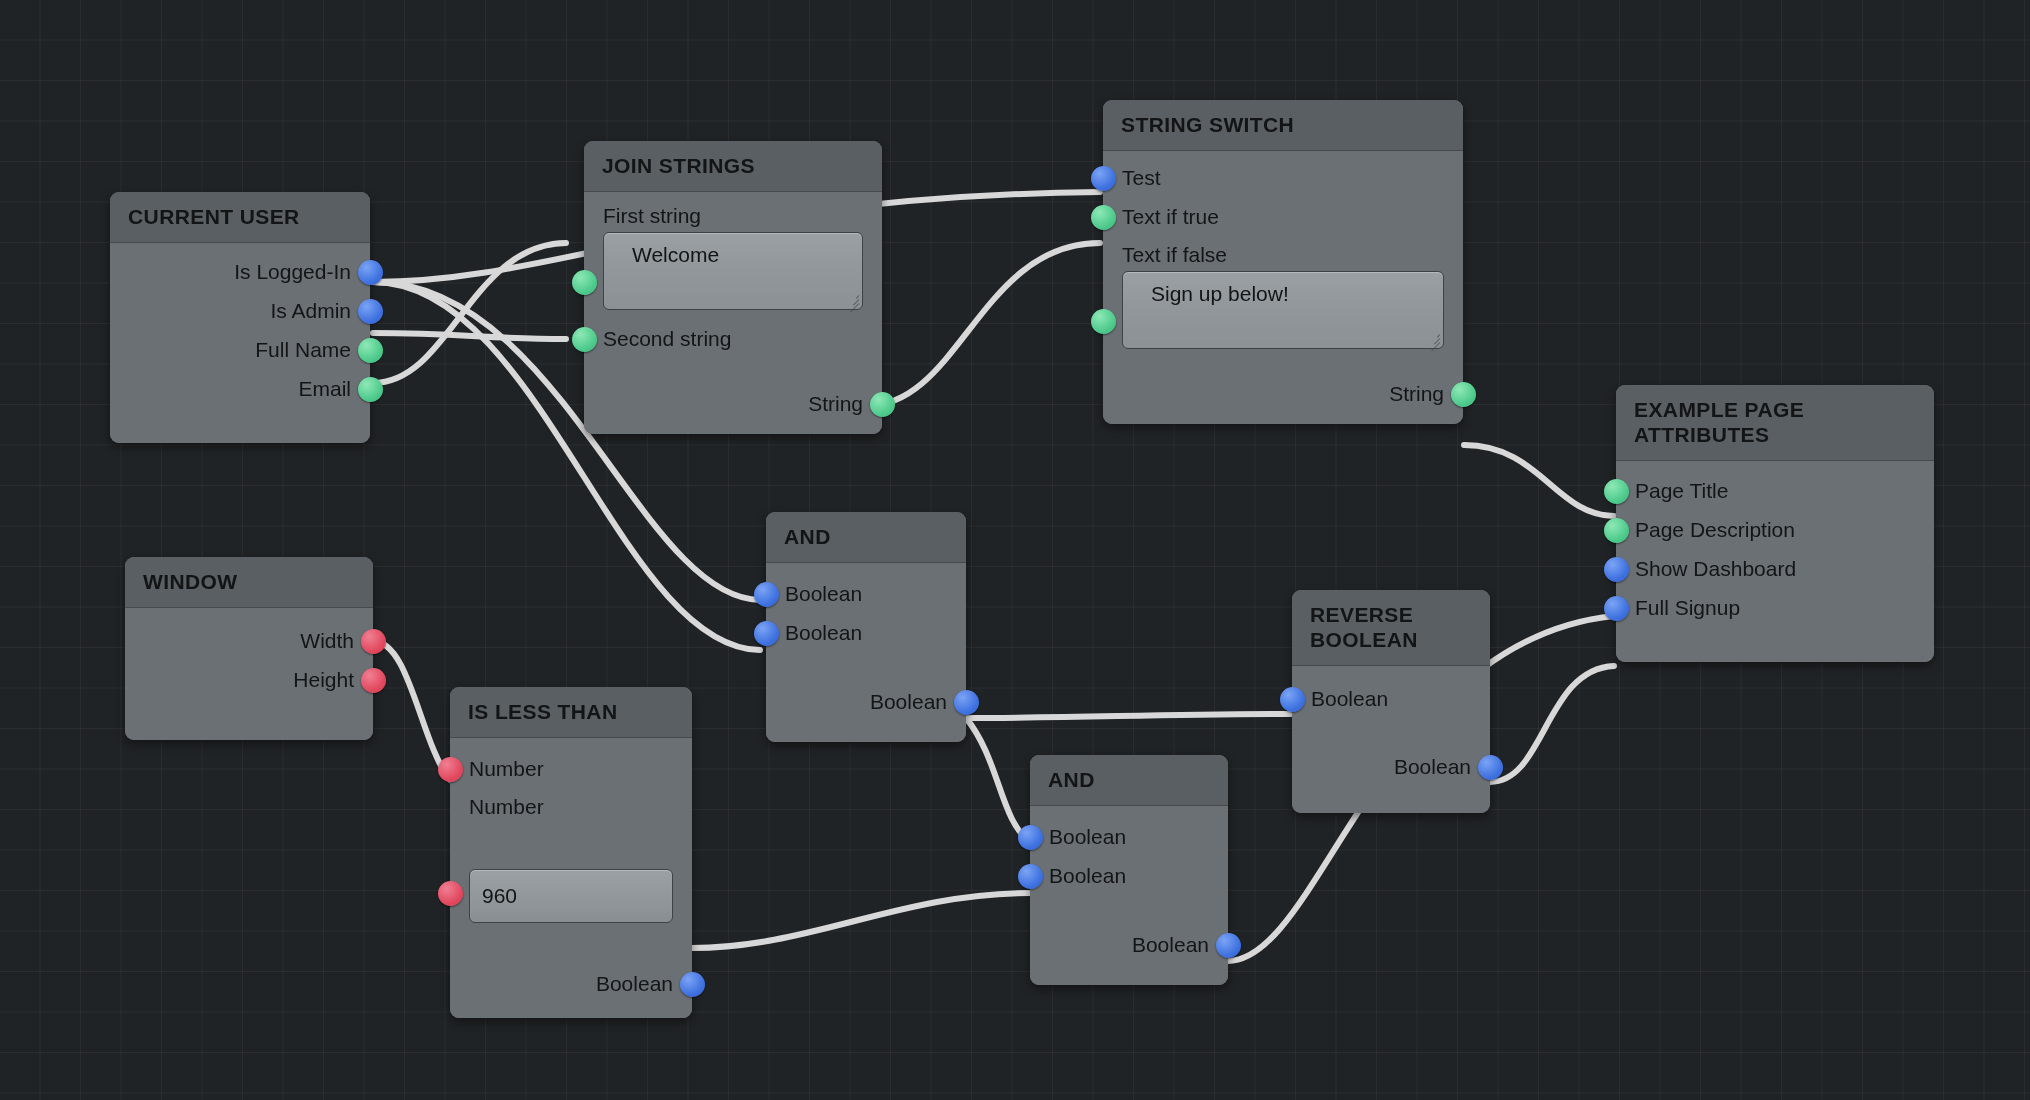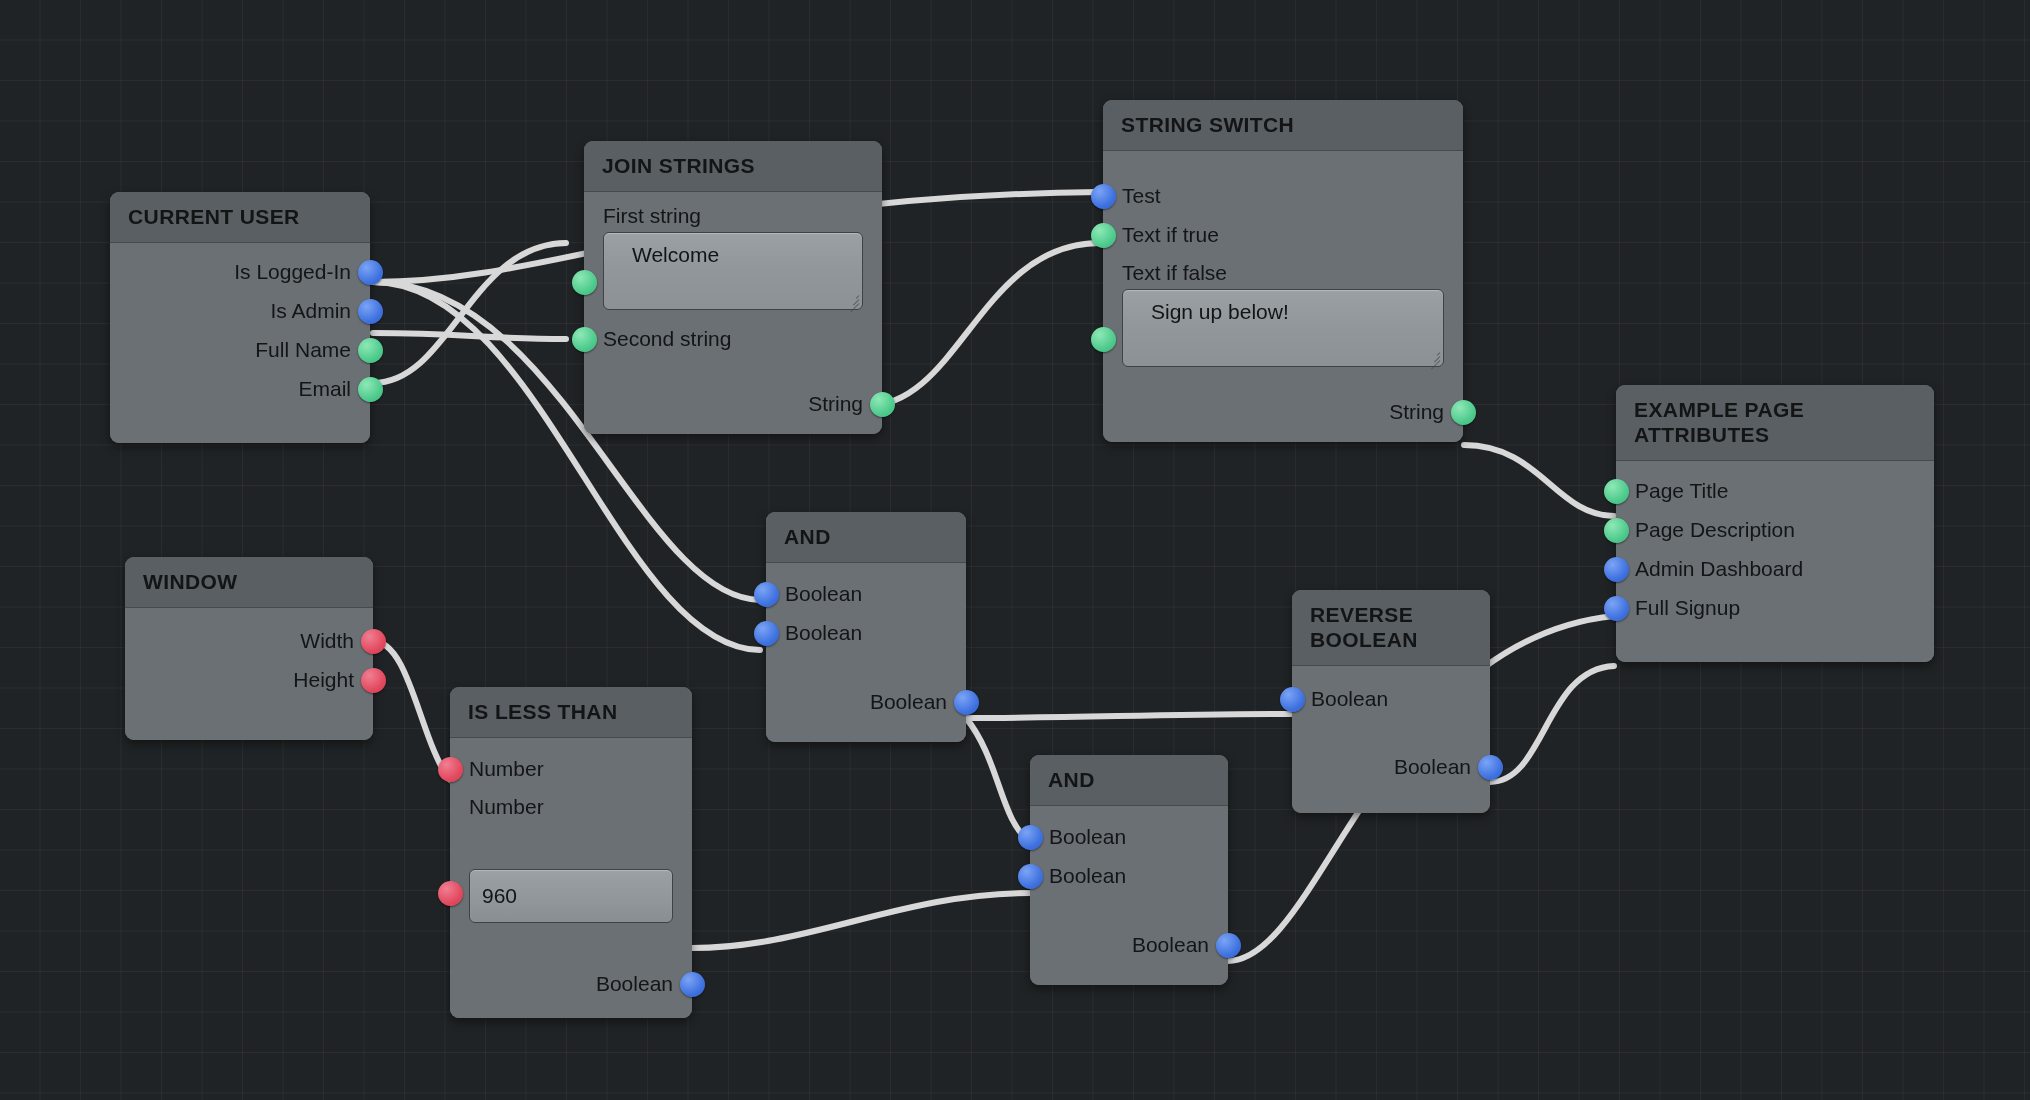--- a/index.html
+++ b/index.html
@@ -205,21 +205,21 @@
       </div>
       <div class="row out" style="margin-top:26px;">
         <span>String</span>
         <span class="port str right" style="top:7px;"></span>
       </div>
     </div>
   </div>
 
   <div class="node" style="left:1103px; top:100px; width:360px;">
     <div class="node-header">STRING SWITCH</div>
-    <div class="node-body" style="padding-top:8px; padding-bottom:10px;margin-top:18px;">
+    <div class="node-body" style="padding-top:8px; padding-bottom:10px;">
       <div class="row in">
         <span class="port bool left" style="top:7px;"></span>
         <span>Test</span>
       </div>
       <div class="row in">
         <span class="port str left" style="top:7px;"></span>
         <span>Text if true</span>
       </div>
       <div class="field-label">Text if false</div>
       <div class="field-wrap">
@@ -327,21 +327,21 @@
       <div class="row in">
         <span class="port str left" style="top:7px;"></span>
         <span>Page Title</span>
       </div>
       <div class="row in">
         <span class="port str left" style="top:7px;"></span>
         <span>Page Description</span>
       </div>
       <div class="row in">
         <span class="port bool left" style="top:7px;"></span>
-        <span>Admin Dashboard</span>
+        <span>Show Dashboard</span>
       </div>
       <div class="row in">
         <span class="port bool left" style="top:7px;"></span>
         <span>Full Signup</span>
       </div>
     </div>
   </div>
 
 </div>
 

